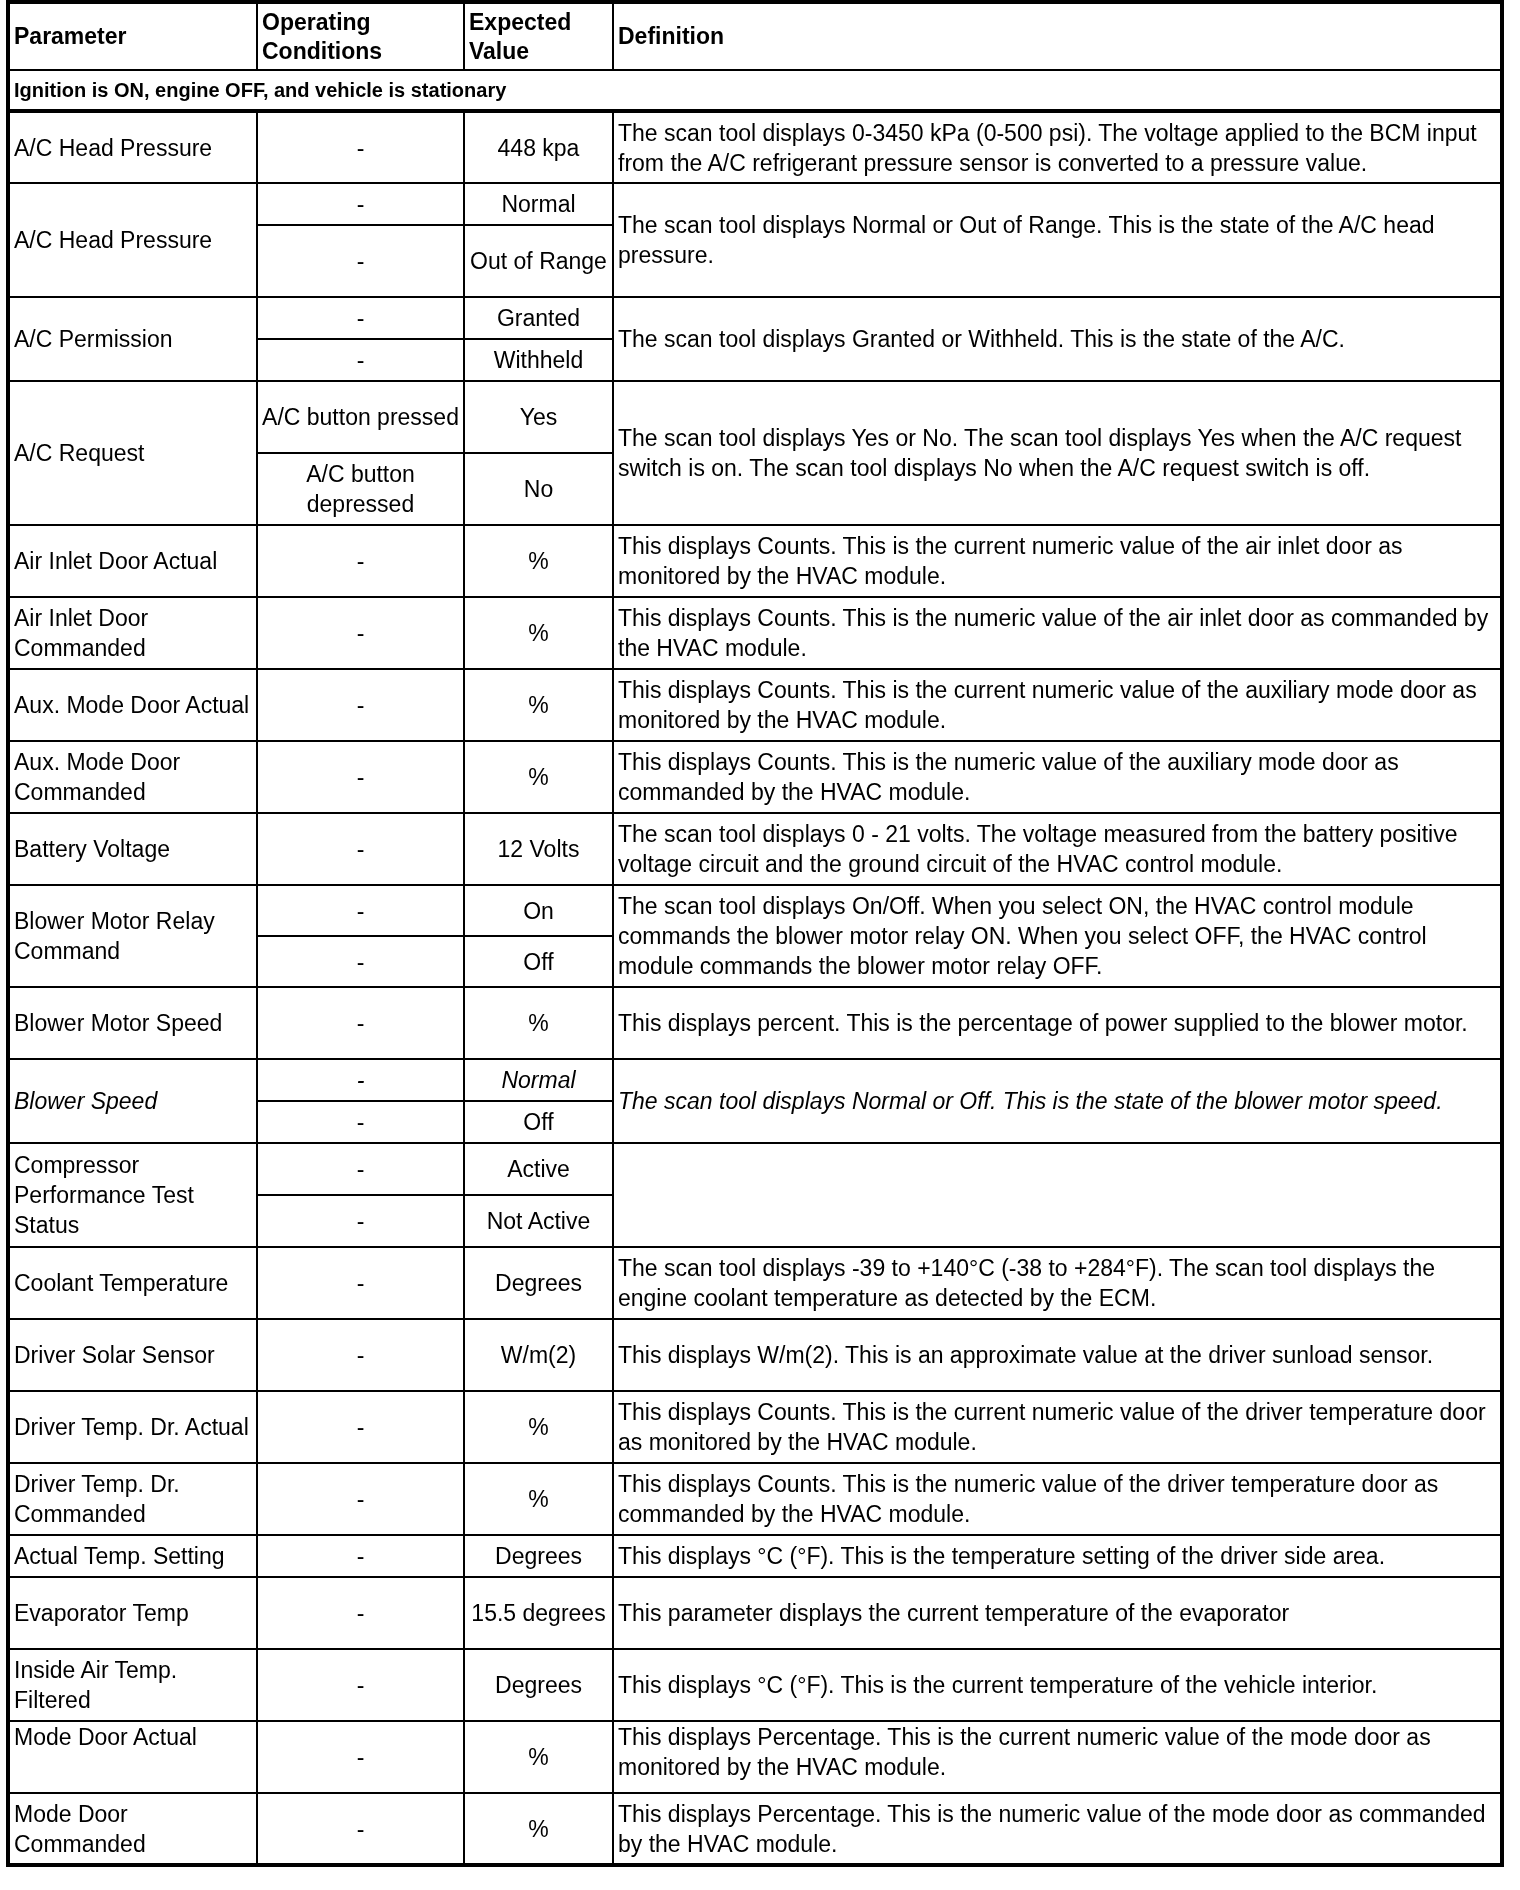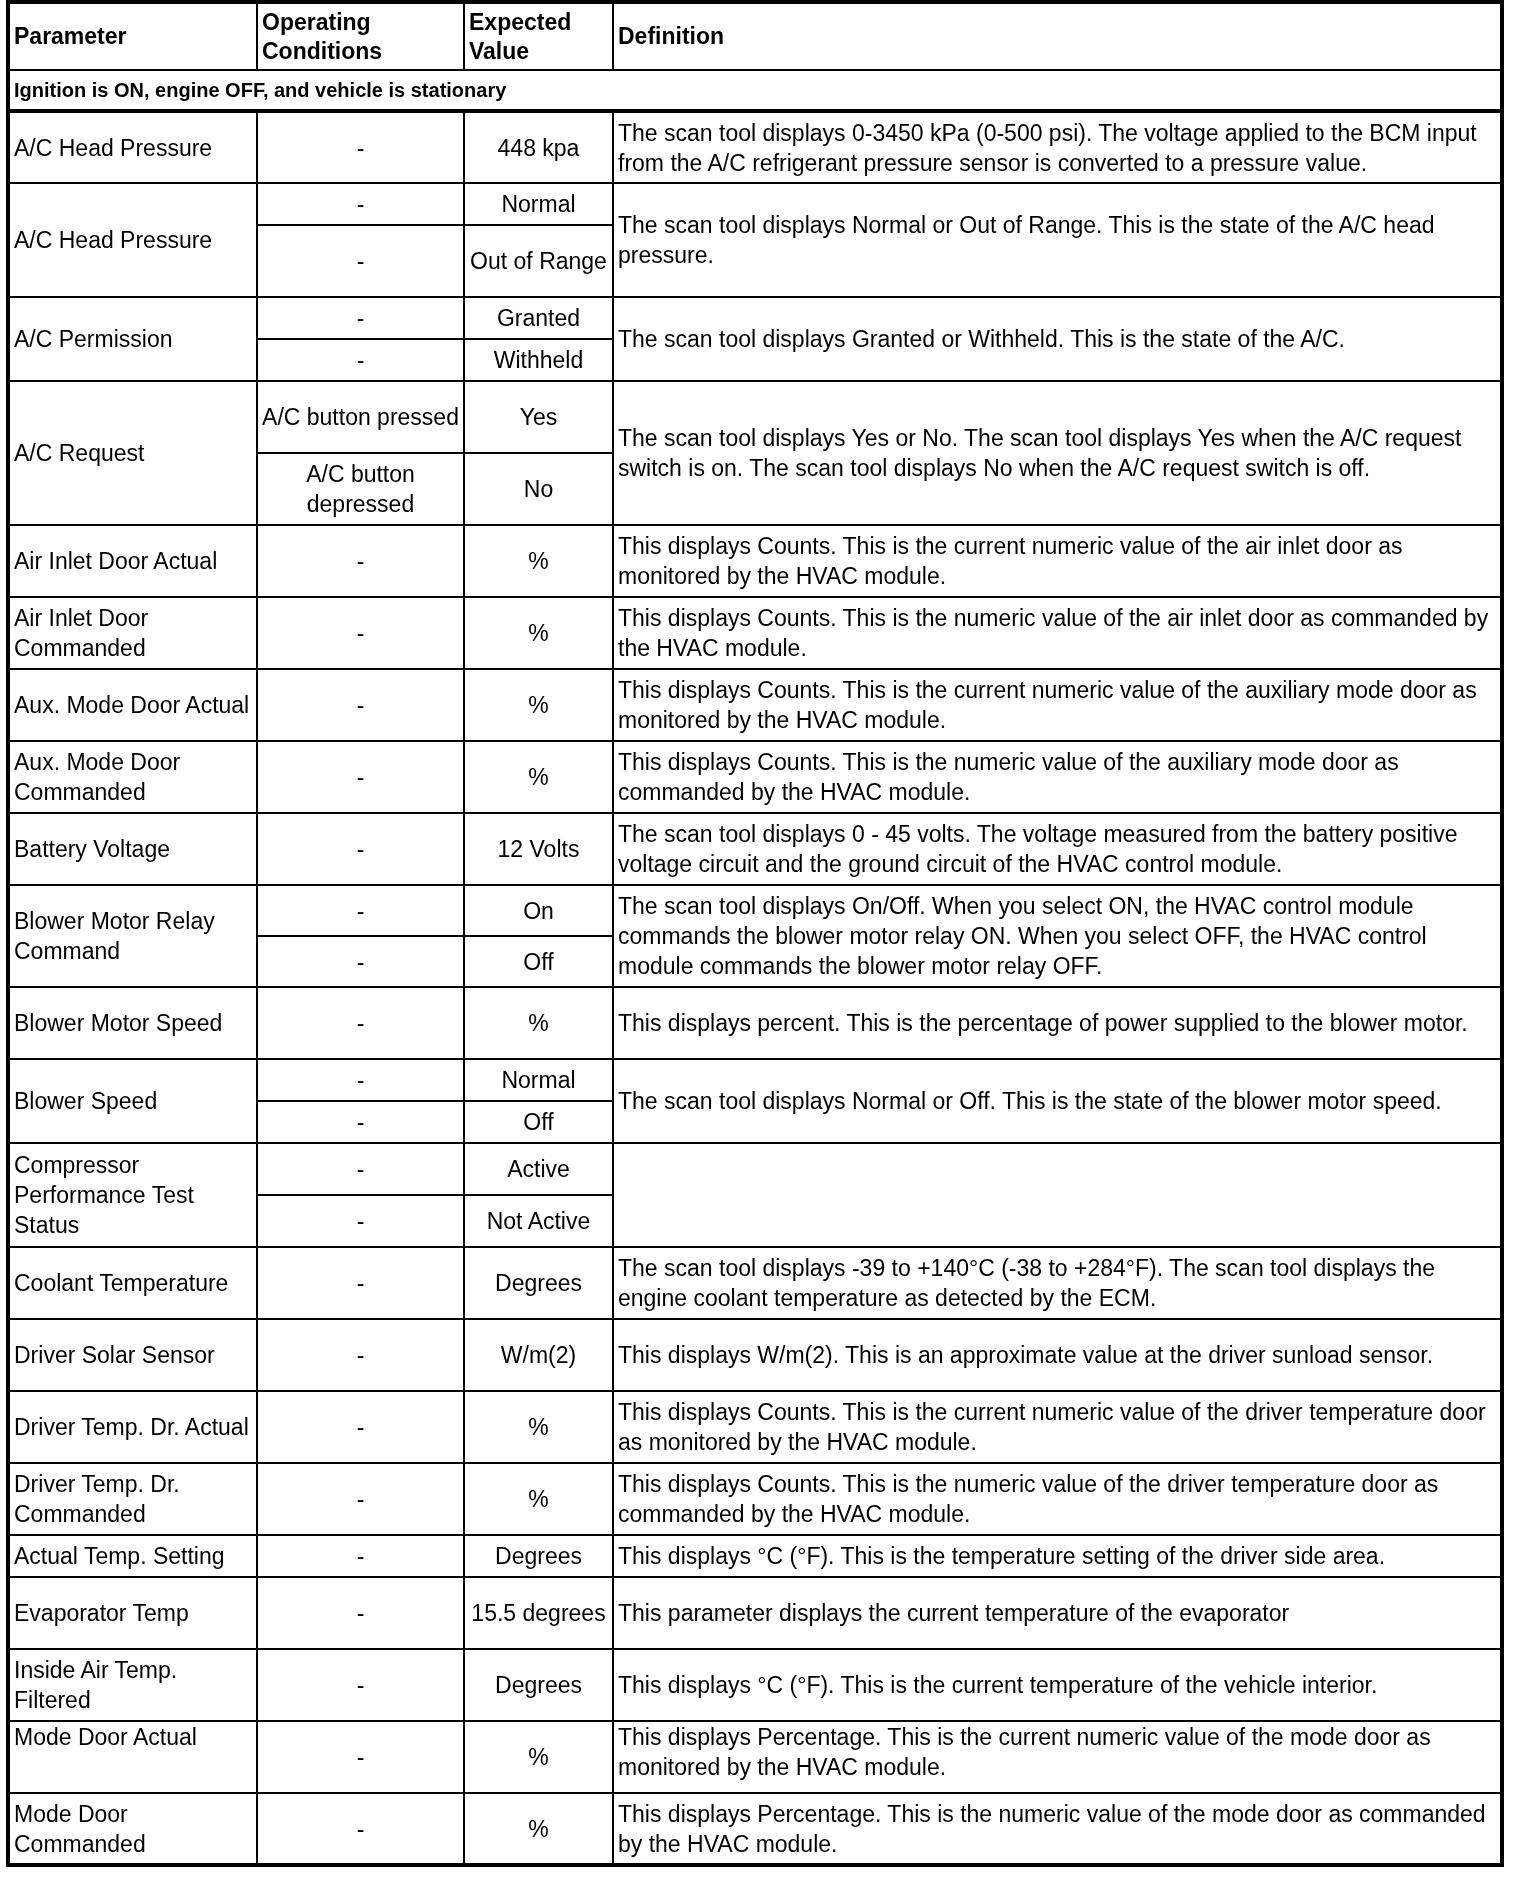--- a/index.html
+++ b/index.html
@@ -109,39 +109,39 @@
       <tr style="height: 72px;">
         <td rowspan="1">Aux. Mode Door Commanded</td>
         <td class="c">-</td>
         <td class="c">%</td>
         <td rowspan="1">This displays Counts. This is the numeric value of the auxiliary mode door as commanded by the HVAC module.</td>
       </tr>
       <tr style="height: 72px;">
         <td rowspan="1">Battery Voltage</td>
         <td class="c">-</td>
         <td class="c">12 Volts</td>
-        <td rowspan="1">The scan tool displays 0 - 45 volts. The voltage measured from the battery positive voltage circuit and the ground circuit of the HVAC control module.</td>
+        <td rowspan="1">The scan tool displays 0 - 21 volts. The voltage measured from the battery positive voltage circuit and the ground circuit of the HVAC control module.</td>
       </tr>
       <tr style="height: 51px;">
         <td rowspan="2">Blower Motor Relay Command</td>
         <td class="c">-</td>
         <td class="c">On</td>
         <td rowspan="2">The scan tool displays On/Off. When you select ON, the HVAC control module commands the blower motor relay ON. When you select OFF, the HVAC control module commands the blower motor relay OFF.</td>
       </tr>
       <tr style="height: 51px;">
         <td class="c">-</td>
         <td class="c">Off</td>
       </tr>
       <tr style="height: 72px;">
         <td rowspan="1">Blower Motor Speed</td>
         <td class="c">-</td>
         <td class="c">%</td>
         <td rowspan="1">This displays percent. This is the percentage of power supplied to the blower motor.</td>
       </tr>
-      <tr style="height: 42px;">
+      <tr style="height: 42px; font-style: italic;">
         <td rowspan="2">Blower Speed</td>
         <td class="c">-</td>
         <td class="c">Normal</td>
         <td rowspan="2">The scan tool displays Normal or Off. This is the state of the blower motor speed.</td>
       </tr>
       <tr style="height: 42px;">
         <td class="c">-</td>
         <td class="c">Off</td>
       </tr>
       <tr style="height: 52px;">

